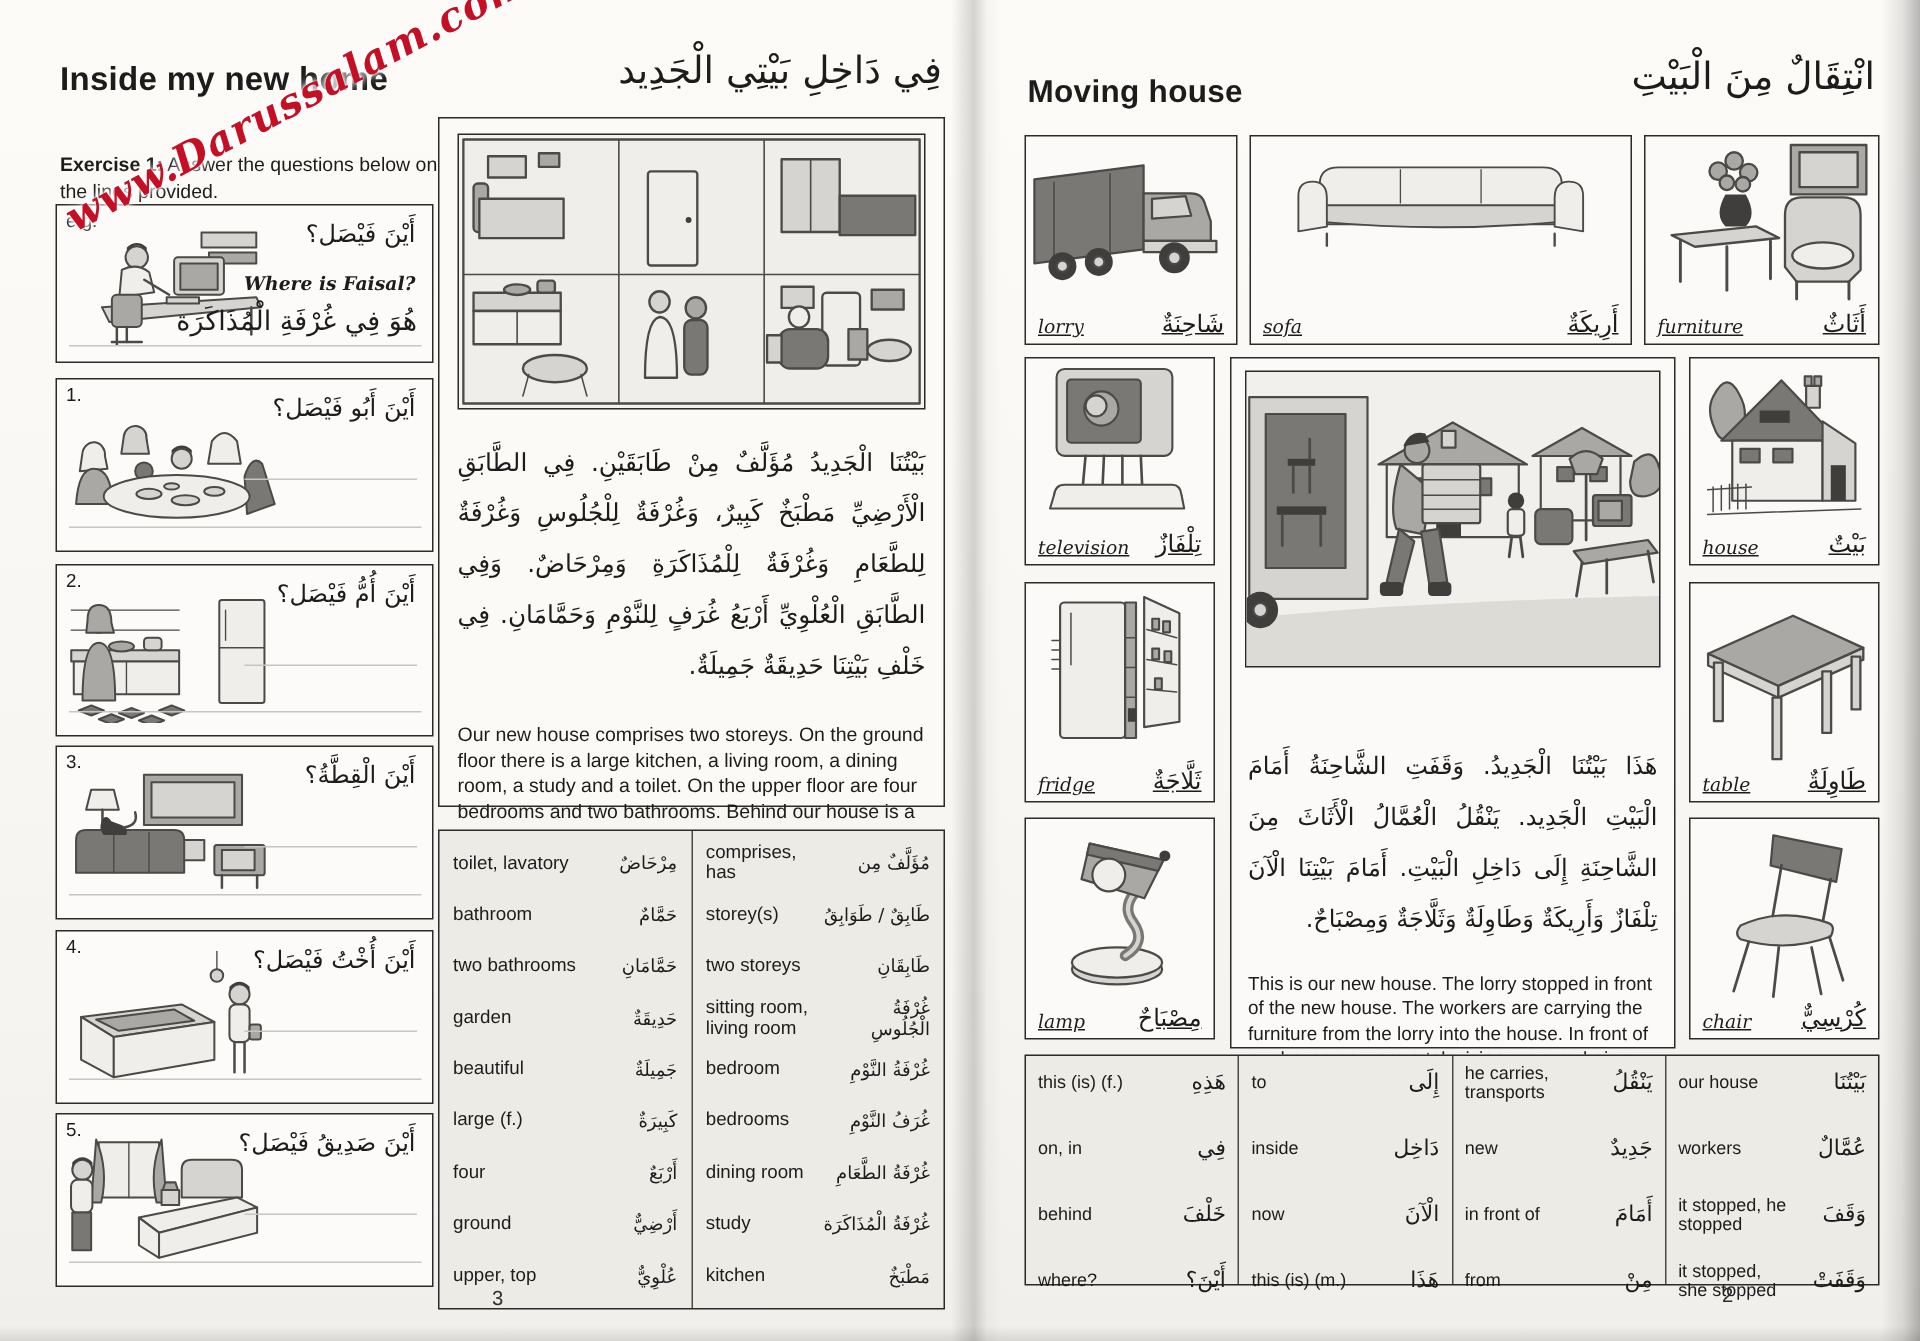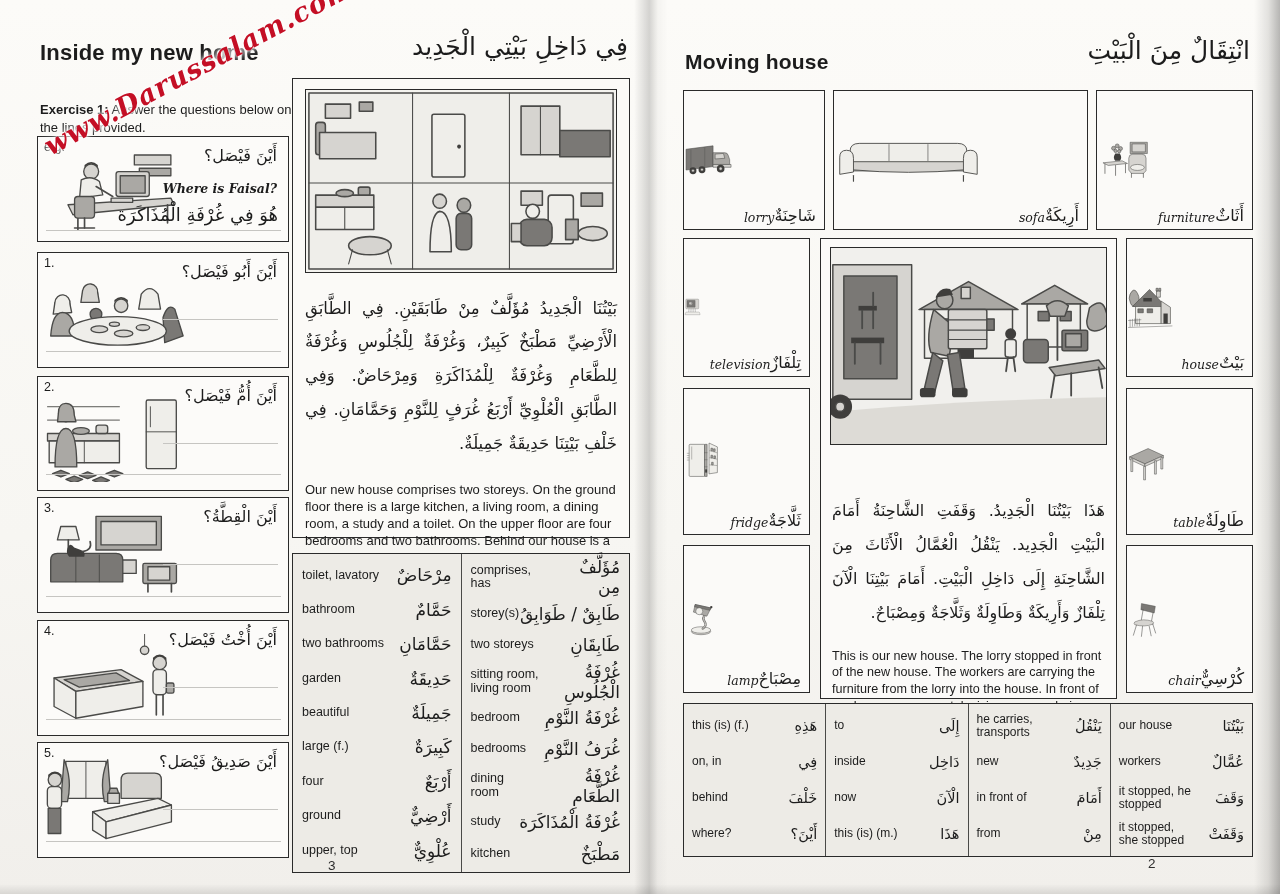--- a/index.html
+++ b/index.html
@@ -46,30 +46,30 @@
   .reading-box .illus svg{width:100%;height:100%;}
   .read-ar{padding:2px 12px 0;font-size:16.5px;line-height:2.06;text-align:justify;}
   .read-en{padding:3px 12px 6px;font-size:13px;line-height:1.32;}
 
   .vtable{position:absolute;border:1.6px solid #2a2a2a;background:#edebe6;display:flex;}
   .vtable.leftpage{left:292px;top:553px;width:336px;height:318px;}
   .vhalf{flex:1;display:flex;flex-direction:column;justify-content:space-evenly;padding:2px 0;}
   .vhalf + .vhalf, .vcol4 + .vcol4{border-left:1.4px solid #4a4a48;}
   .vrow{display:flex;justify-content:space-between;align-items:center;padding:0 9px;min-height:30px;}
   .vrow .ven{font-size:12.5px;line-height:1.1;max-width:56%;}
-  .vrow .var{font-size:17px;text-align:right;}
+  .vrow .var{font-size:12px;text-align:right;}
   .vtable.rightpage{left:35px;top:703px;width:568px;height:152px;}
-  .vcol4{flex:1;display:flex;flex-direction:column;justify-content:space-evenly;padding:2px 0;}
+  .vcol4{flex:1;display:flex;flex-direction:column;justify-content:space-evenly;padding:2px 0;gap:12px;}
   .vcol4 .vrow{min-height:32px;padding:0 8px;}
   .vcol4 .ven{font-size:12px;max-width:58%;}
   .vcol4 .var{font-size:14.5px;}
 
   .pagenum{position:absolute;font-size:13.5px;color:#2e2e2e;}
 
-  .card{position:absolute;border:1.5px solid #2a2a2a;background:#fbfaf8;display:flex;flex-direction:row;}
+  .card{position:absolute;border:1.5px solid #2a2a2a;background:#fbfaf8;display:flex;flex-direction:column;text-decoration:underline;}
   .card .pic{flex:1;overflow:hidden;display:flex;}
   .card .pic svg{width:100%;height:100%;}
   .card .lbl{display:flex;justify-content:space-between;align-items:flex-end;padding:0 8px 4px;}
   .lbl .en{font-family:"DejaVu Serif",serif;font-style:italic;font-size:12.5px;}
   .lbl .arw{font-size:16px;}
 
   .center-block{position:absolute;left:172px;top:238px;width:295px;height:459px;
     border:1.6px solid #2a2a2a;background:#fbfaf8;}
   .center-block .illus{margin:8px 9px 4px;height:196px;border:1.4px solid #2a2a2a;background:#f1f0ed;overflow:hidden;}
   .center-block .illus svg{width:100%;height:100%;}

